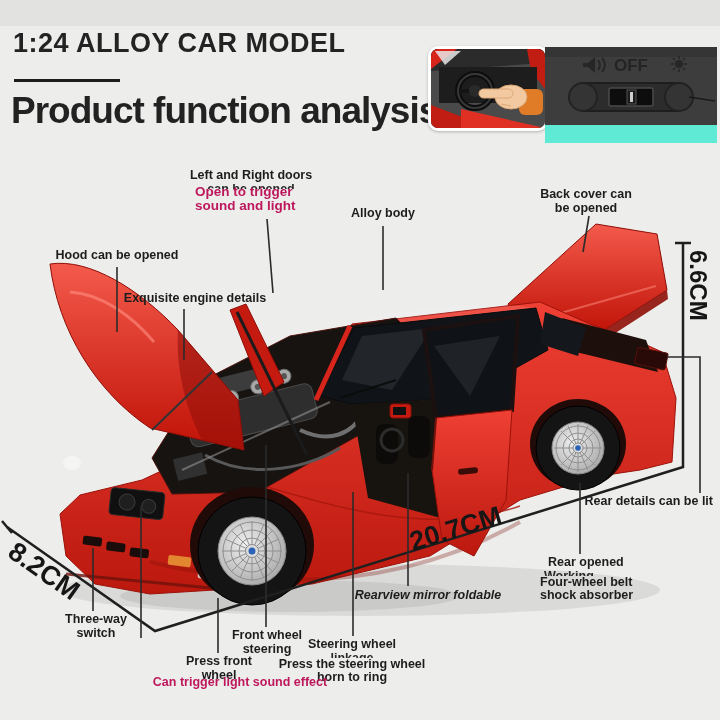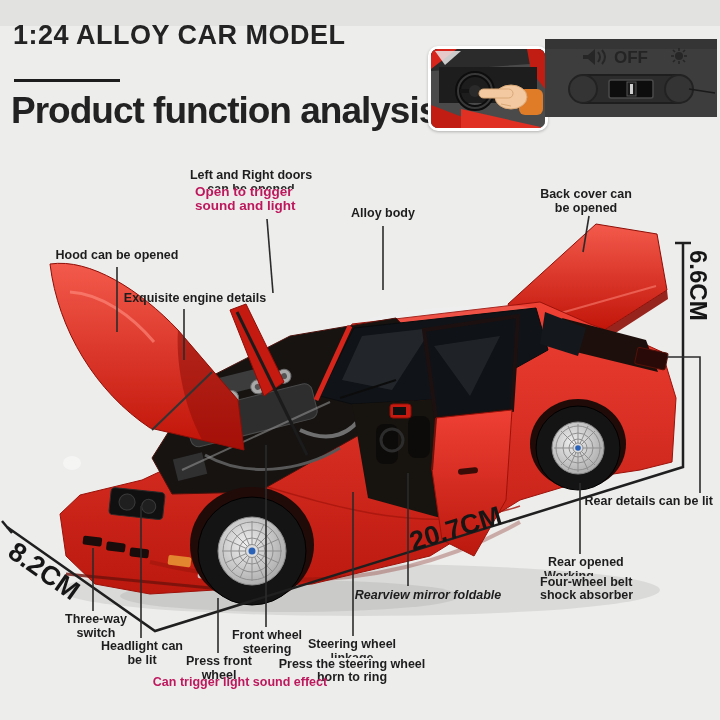--- a/index.html
+++ b/index.html
@@ -1,39 +1,39 @@
 <!DOCTYPE html>
 <html><head>
 <meta charset="utf-8">
 <style>
   html,body{margin:0;padding:0;}
   #stage{position:relative;width:720px;height:720px;background:#ededec;overflow:hidden;
          font-family:"Liberation Sans",sans-serif;}
   .topband{position:absolute;left:0;top:0;width:720px;height:26px;background:#e2e2e1;}
-  .kicker{position:absolute;left:13px;top:20px;font-size:27px;font-weight:700;color:#232323;
+  .kicker{position:absolute;left:13px;top:28px;font-size:27px;font-weight:700;color:#232323;
           letter-spacing:.5px;white-space:nowrap;}
   .rule{position:absolute;left:14px;top:79px;width:106px;height:3px;background:#1d1d1d;}
   .title{position:absolute;left:11px;top:90px;font-size:37px;font-weight:700;color:#222;
          letter-spacing:-1px;white-space:nowrap;}
   svg.layer{position:absolute;left:0;top:0;z-index:1;}
   .lbl{position:absolute;z-index:2;font-weight:700;font-size:12.5px;line-height:13.5px;
        color:#1d1d1d;text-align:center;transform:translateX(-50%);white-space:nowrap;}
   .lbl span{display:block;}
   .lbl.leftal{transform:none;text-align:left;}
   .lbl.rightal{transform:translateX(-100%);text-align:right;}
   .obscured{height:6px;overflow:hidden;opacity:.95;}
   .ontop{z-index:3;font-size:13.5px;color:#be185d;}
   .dim{position:absolute;z-index:2;font-weight:700;color:#161616;white-space:nowrap;}
   .dim-w{left:20px;top:536px;font-size:27px;transform:rotate(35deg);transform-origin:left top;}
   .dim-l{left:406px;top:528px;font-size:27px;transform:rotate(-17deg);transform-origin:left top;}
   .dim-h{left:684px;top:250px;font-size:24px;writing-mode:vertical-rl;}
   .inset{position:absolute;z-index:2;overflow:hidden;}
   .insetA{left:428px;top:46px;width:114px;height:79px;border:3px solid #fff;border-radius:10px;
           background:#5a5a5a;box-shadow:0 1px 3px rgba(0,0,0,.25);}
-  .insetB{left:545px;top:39px;width:172px;height:78px;background:#ffffff;}
+  .insetB{left:545px;top:47px;width:172px;height:96px;background:#5eead4;}
 </style>
 </head>
 <body>
 
 <div id="stage">
   <div class="topband"></div>
   <div class="kicker">1:24 ALLOY CAR MODEL</div>
   <div class="rule"></div>
   <div class="title">Product function analysis</div>
 
@@ -320,21 +320,17 @@
     <span>Press front</span>
     <span>wheel</span>
   </div>
   <div class="lbl ontop" style="left:240px;top:676px;font-size:12.5px;text-align:center;">
     <span>Can trigger light sound effect</span>
   </div>
   <div class="lbl" style="left:96px;top:613px;">
     <span>Three-way</span>
     <span>switch</span>
   </div>
-  <div class="lbl" style="left:142px;top:640px;">
-    <span>Headlight can</span>
-    <span>be lit</span>
-  </div>
 
   <div class="dim dim-w">8.2CM</div>
   <div class="dim dim-l">20.7CM</div>
   <div class="dim dim-h">6.6CM</div>
 </div>
 
 </body></html>

